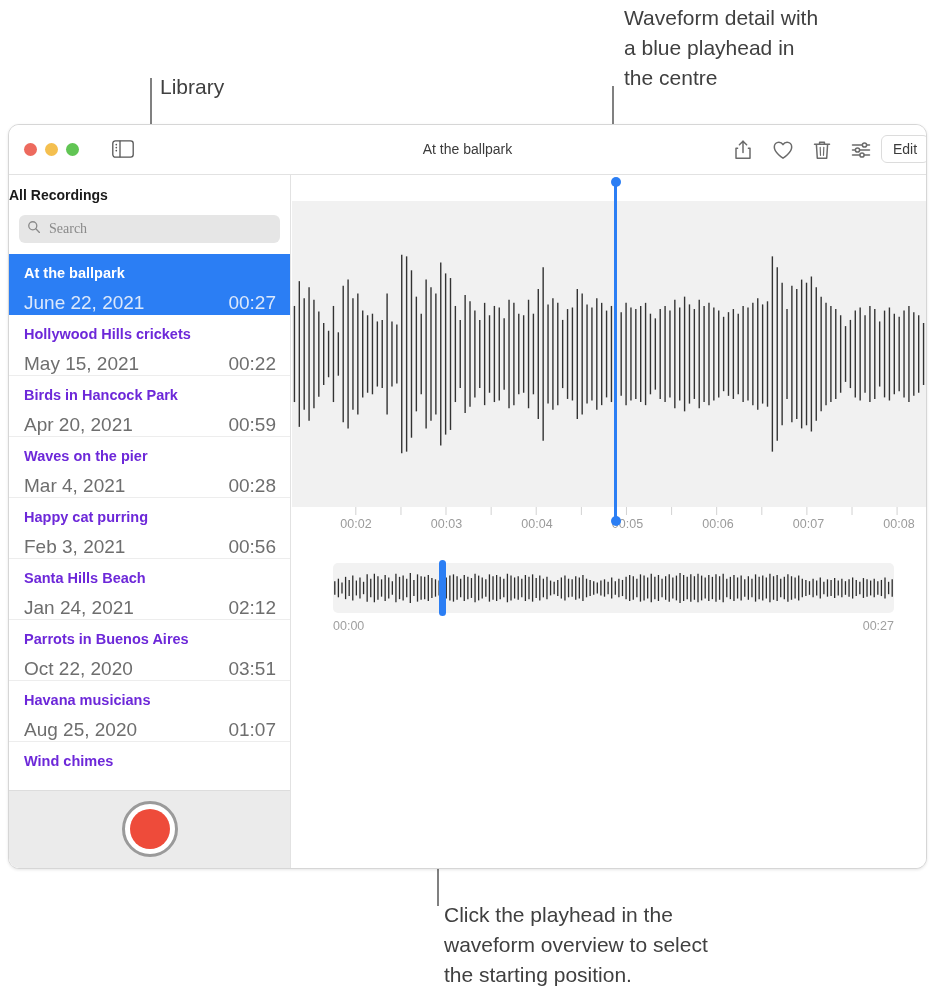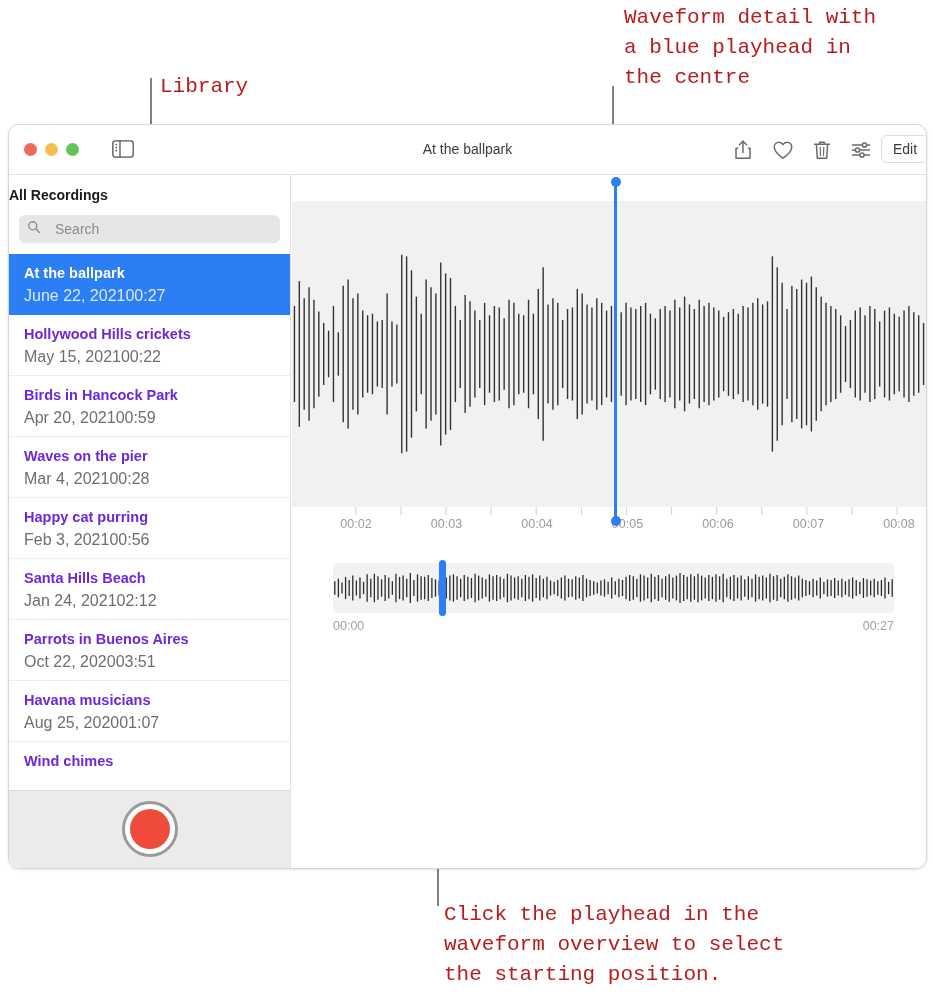--- a/index.html
+++ b/index.html
@@ -12,24 +12,24 @@
     height: 1004px;
     position: relative;
     font-family: "Liberation Sans", sans-serif;
     -webkit-font-smoothing: antialiased;
     overflow: hidden;
   }
 
   
   .callout {
     position: absolute;
-    color: #b91c1c;
+    color: #404040;
     font-size: 21px;
     line-height: 30px;
-    font-family: Liberation Mono, monospace;
+    font-family: Liberation Sans, sans-serif;
     white-space: pre-line;
   }
   #callout-library {
     left: 160px;
     top: 72px;
     font-size: 21px;
   }
   #callout-waveform {
     left: 624px;
     top: 3px;
@@ -157,22 +157,22 @@
     align-items: center;
     padding: 0 8px;
     box-sizing: border-box;
   }
   #search-input {
     border: 0;
     background: transparent;
     outline: none;
     font-size: 14px;
     color: #7c7c7c;
-    font-family: Liberation Sans, sans-serif;
-    margin-left: 12px;
+    font-family: Liberation Serif, serif;
+    margin-left: 6px;
     width: 100%;
   }
   #search-input::placeholder { color: #8a8a8a; }
 
   #recordings { margin-top: 11px; }
   .rec-row {
     position: relative;
     height: 61px;
     box-sizing: border-box;
     padding: 10px 14px 0 15px;
@@ -182,24 +182,24 @@
     background: #2b7ef4;
     border-bottom-color: #2b7ef4;
   }
   .rec-name {
     font-size: 14.5px;
     font-weight: bold;
     color: #6d28d9;
     line-height: 18px;
   }
   .rec-sub {
-    margin-top: 5px;
+    margin-top: 12px;
     display: flex;
-    justify-content: flex-start;
-    font-size: 16px;
+    justify-content: space-between;
+    font-size: 19px;
     color: #6e6e6e;
     line-height: 18px;
   }
   .rec-row.selected .rec-name { color: #ffffff; }
   .rec-row.selected .rec-sub  { color: #dbe8fb; }
   .rec-row.partial { height: 28px; border-bottom: none; }
 
   #record-bar {
     position: absolute;
     left: 0; right: 0; bottom: 0;

